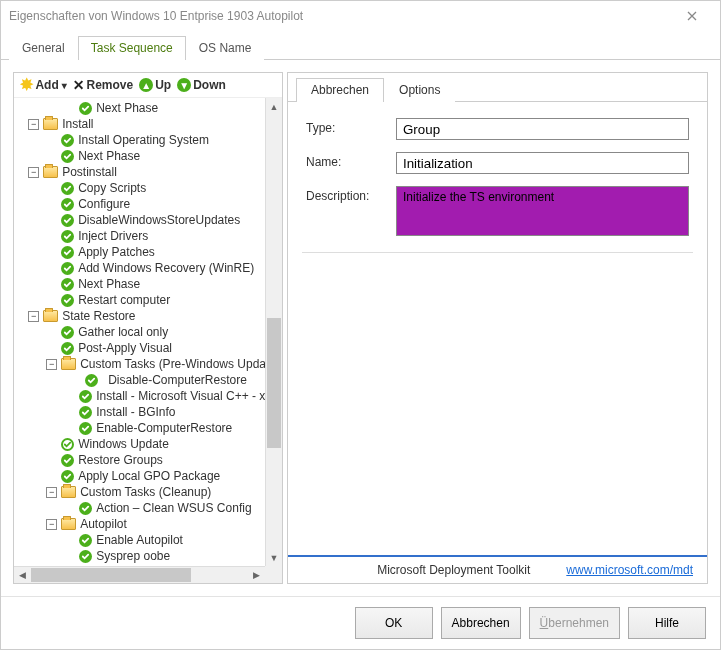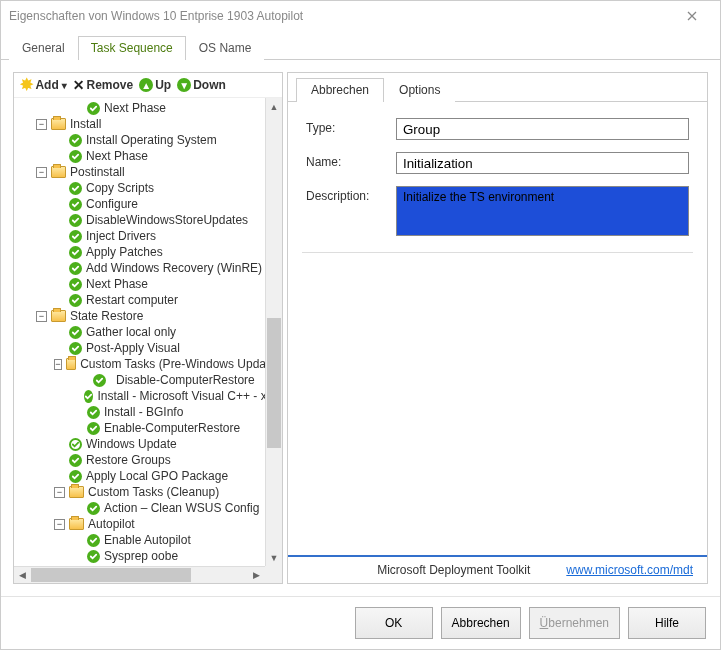--- a/index.html
+++ b/index.html
@@ -14,21 +14,21 @@
   .tab.active { border-color: #ccc; background: #fff; }
   .tab:not(.active) { color: #555; }
   .content { flex: 1; display: flex; padding: 12px; gap: 4px; overflow: hidden; }
   .left-panel { width: 270px; display: flex; flex-direction: column; border: 1px solid #ccc; }
   .toolbar { display: flex; align-items: center; padding: 4px 6px; gap: 6px; border-bottom: 1px solid #eee; }
   .tool-btn { display: flex; align-items: center; gap: 2px; cursor: default; font-weight: bold; color: #333; }
   .icon-add { color: #f5c518; font-size: 16px; line-height: 1; }
   .icon-remove { color: #222; font-size: 14px; line-height: 1; font-weight: bold; }
   .icon-arrow { width: 14px; height: 14px; border-radius: 50%; background: #4caf1b; display: inline-flex; align-items: center; justify-content: center; color: #fff; font-size: 10px; }
   .dropdown-caret { font-size: 10px; margin-left: 1px; }
-  .tree-wrap { flex: 1; overflow: hidden; position: relative; display: flex; flex-direction: column; }
+  .tree-wrap { flex: 1; overflow: hidden; position: relative; display: flex; flex-direction: column; align-items: flex-end; }
   .tree { flex: 1; overflow: auto; padding: 2px 0 2px 4px; }
   .tree-row { display: flex; align-items: center; gap: 2px; padding: 1px 0; white-space: nowrap; cursor: default; }
   .expander { width: 11px; height: 11px; border: 1px solid #888; display: inline-flex; align-items: center; justify-content: center; font-size: 9px; line-height: 1; color: #333; background: #fff; margin-right: 2px; }
   .expander.hidden { border-color: transparent; background: transparent; color: transparent; }
   .folder-icon { width: 15px; height: 12px; display: inline-block; background: linear-gradient(#ffe9a3,#f7c14b); border: 1px solid #c99a2e; border-radius: 1px; position: relative; }
   .folder-icon::before { content:''; position:absolute; top:-3px; left:1px; width:6px; height:3px; background:#f7c14b; border:1px solid #c99a2e; border-bottom:none; border-radius:1px 1px 0 0; }
   .check-icon { width: 13px; height: 13px; border-radius: 50%; background: #4caf1b; display: inline-flex; align-items: center; justify-content: center; }
   .check-icon svg { width: 9px; height: 9px; }
   .check-icon.outline { background: #fff; border: 2px solid #4caf1b; }
   .check-icon.outline svg path { stroke: #4caf1b; }
@@ -43,21 +43,21 @@
   .harrow.left { left: 0; } .harrow.right { right: 0; }
   .corner { position: absolute; right: 0; bottom: 0; width: 17px; height: 17px; background: #f0f0f0; }
   .right-panel { flex: 1; border: 1px solid #ccc; display: flex; flex-direction: column; padding: 4px 0 0 0; }
   .sub-tabs { display: flex; padding: 0 8px; border-bottom: 1px solid #ccc; }
   .sub-tab { padding: 4px 14px 5px; border: 1px solid transparent; border-bottom: none; position: relative; top: 1px; background: #fff; cursor: default; }
   .sub-tab.active { border-color: #ccc; }
   .form-area { padding: 16px 18px; flex: 1; display: flex; flex-direction: column; }
   .form-row { display: flex; align-items: flex-start; margin-bottom: 12px; gap: 8px; }
   .form-label { width: 82px; padding-top: 3px; }
   .form-input { flex: 1; border: 1px solid #888; padding: 3px 6px; background: #fff; height: 22px; }
-  .form-textarea { flex: 1; border: 1px solid #888; padding: 3px 6px; background: #1d4ed8; height: 50px; resize: none; font-family: inherit; font-size: inherit; }
+  .form-textarea { flex: 1; border: 1px solid #888; padding: 3px 6px; background: #a21caf; height: 50px; resize: none; font-family: inherit; font-size: inherit; }
   .form-divider { border: none; border-top: 1px solid #ddd; margin: 4px -4px 0 -4px; }
   .branding { border-top: 2px solid #3370cc; padding: 6px 14px; display: flex; justify-content: flex-end; align-items: center; gap: 36px; font-size: 12px; }
   .branding a { color: #1a6bd8; }
   .bottom-bar { padding: 10px 14px; display: flex; justify-content: flex-end; gap: 8px; border-top: 1px solid #e3e3e3; }
   .btn { min-width: 78px; height: 32px; border: 1px solid #aaa; background: linear-gradient(#f6f6f6,#e9e9e9); cursor: default; font-family: inherit; font-size: 12px; padding: 0 10px; }
   .btn:disabled { color: #999; background: #f0f0f0; }
   .underline-first::first-letter { text-decoration: underline; }
 </style>
 </head>
 <body>

